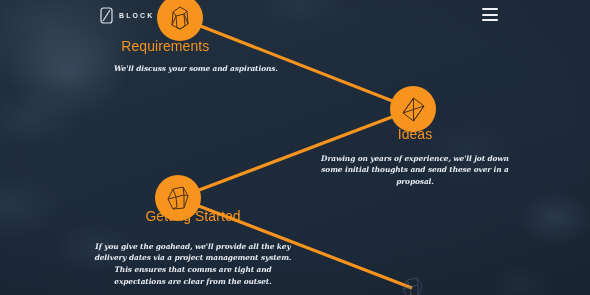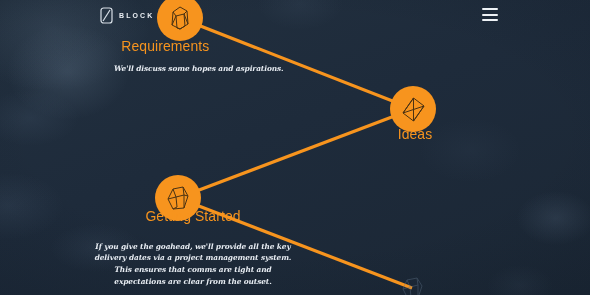--- a/index.html
+++ b/index.html
@@ -231,25 +231,26 @@
         <path d="M6 5 L9 12 L17 10 L16 3"></path>
         <path d="M9 12 L10 22"></path>
         <path d="M17 10 L17 23"></path>
         <path d="M9 12 L2 14"></path>
       </g>
     </svg>
   </div>
 
   <div class="step" id="step-requirements">
     <div class="step-title">Requirements</div>
-    <div class="step-body">We'll discuss some hopes and aspirations.</div>
+    <div class="step-body">We'll discuss your some and aspirations.</div>
   </div>
 
   <div class="step" id="step-ideas">
     <div class="step-title">Ideas</div>
+    <div class="step-body">Drawing on years of experience, we'll jot down some initial thoughts and send these over in a proposal.</div>
   </div>
 
   <div class="step" id="step-getting-started">
     <div class="step-title">Getting Started</div>
     <div class="step-body">If you give the goahead, we'll provide all the key delivery dates via a project management system. This ensures that comms are tight and expectations are clear from the outset.</div>
   </div>
 
 </div>
 
 </body></html>

